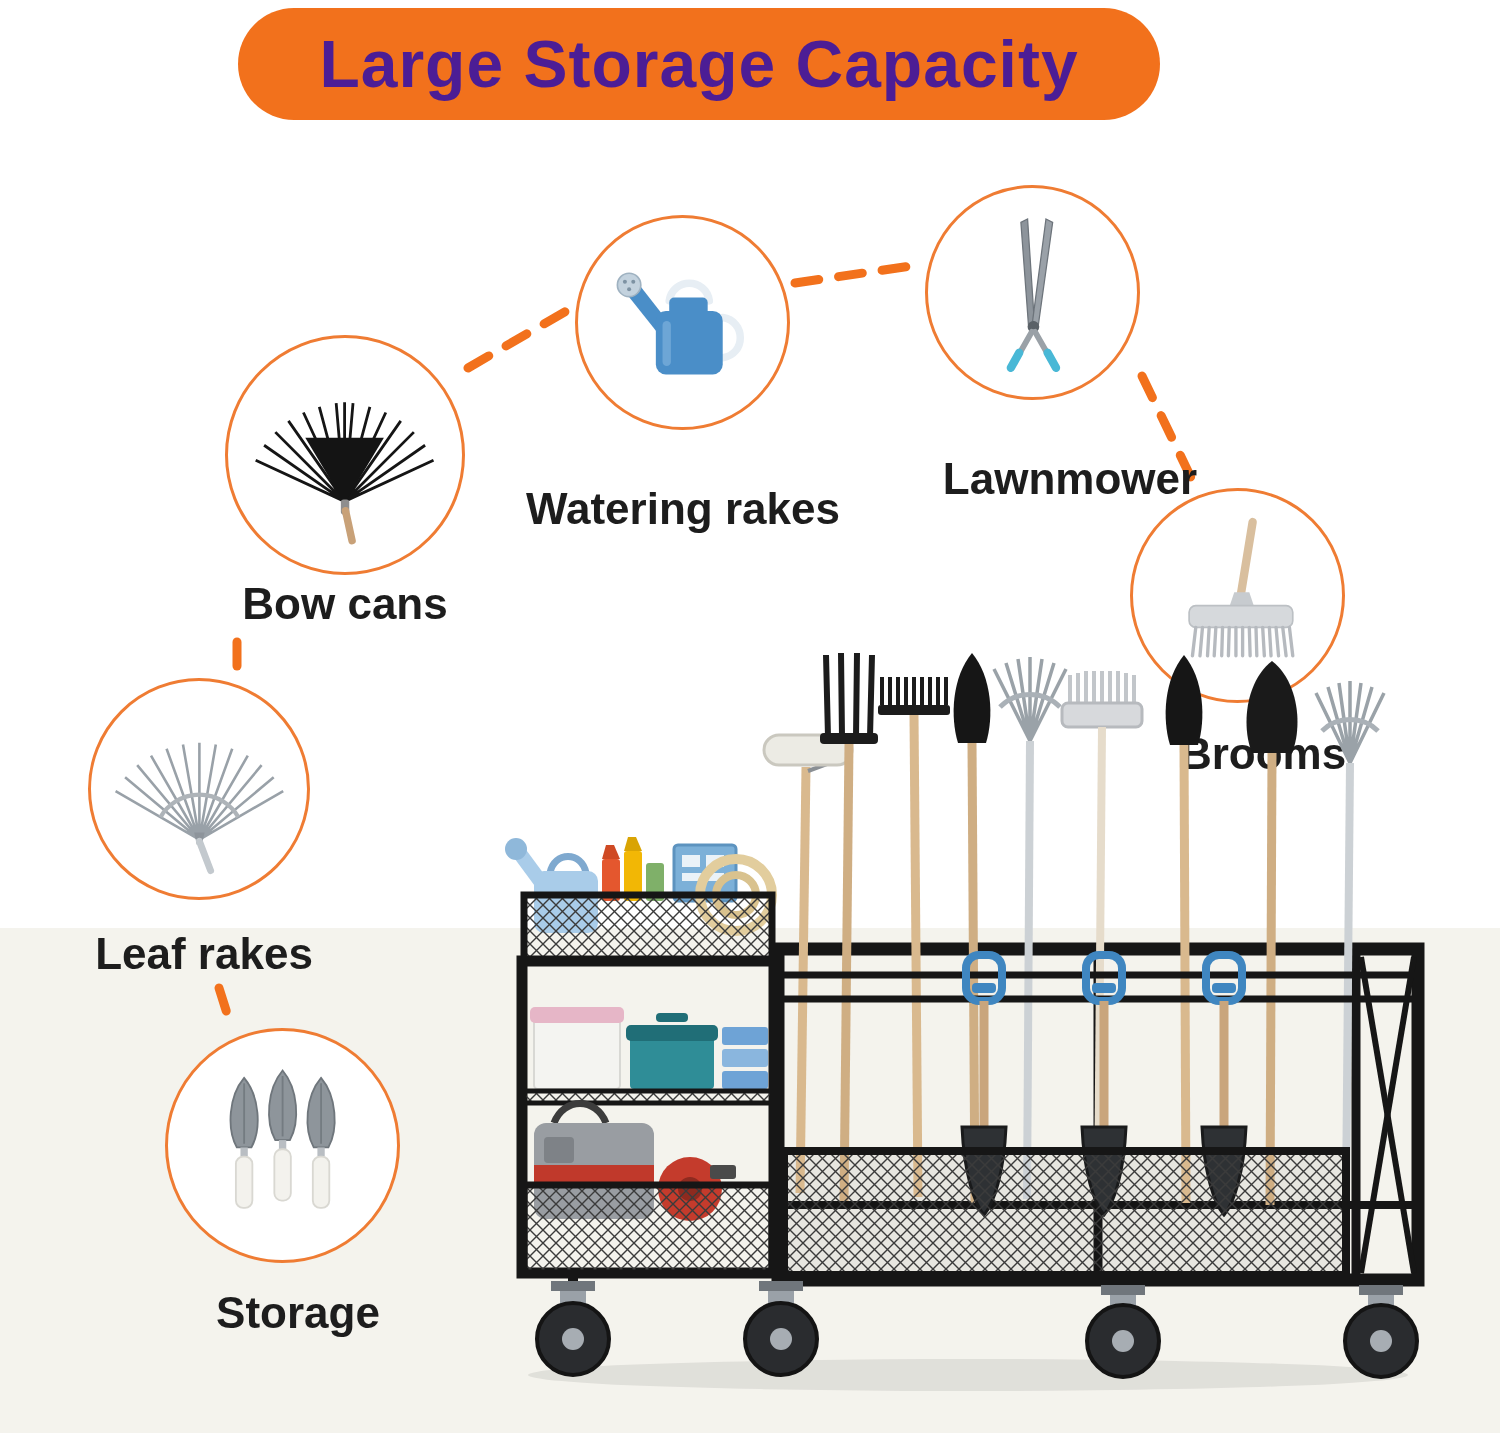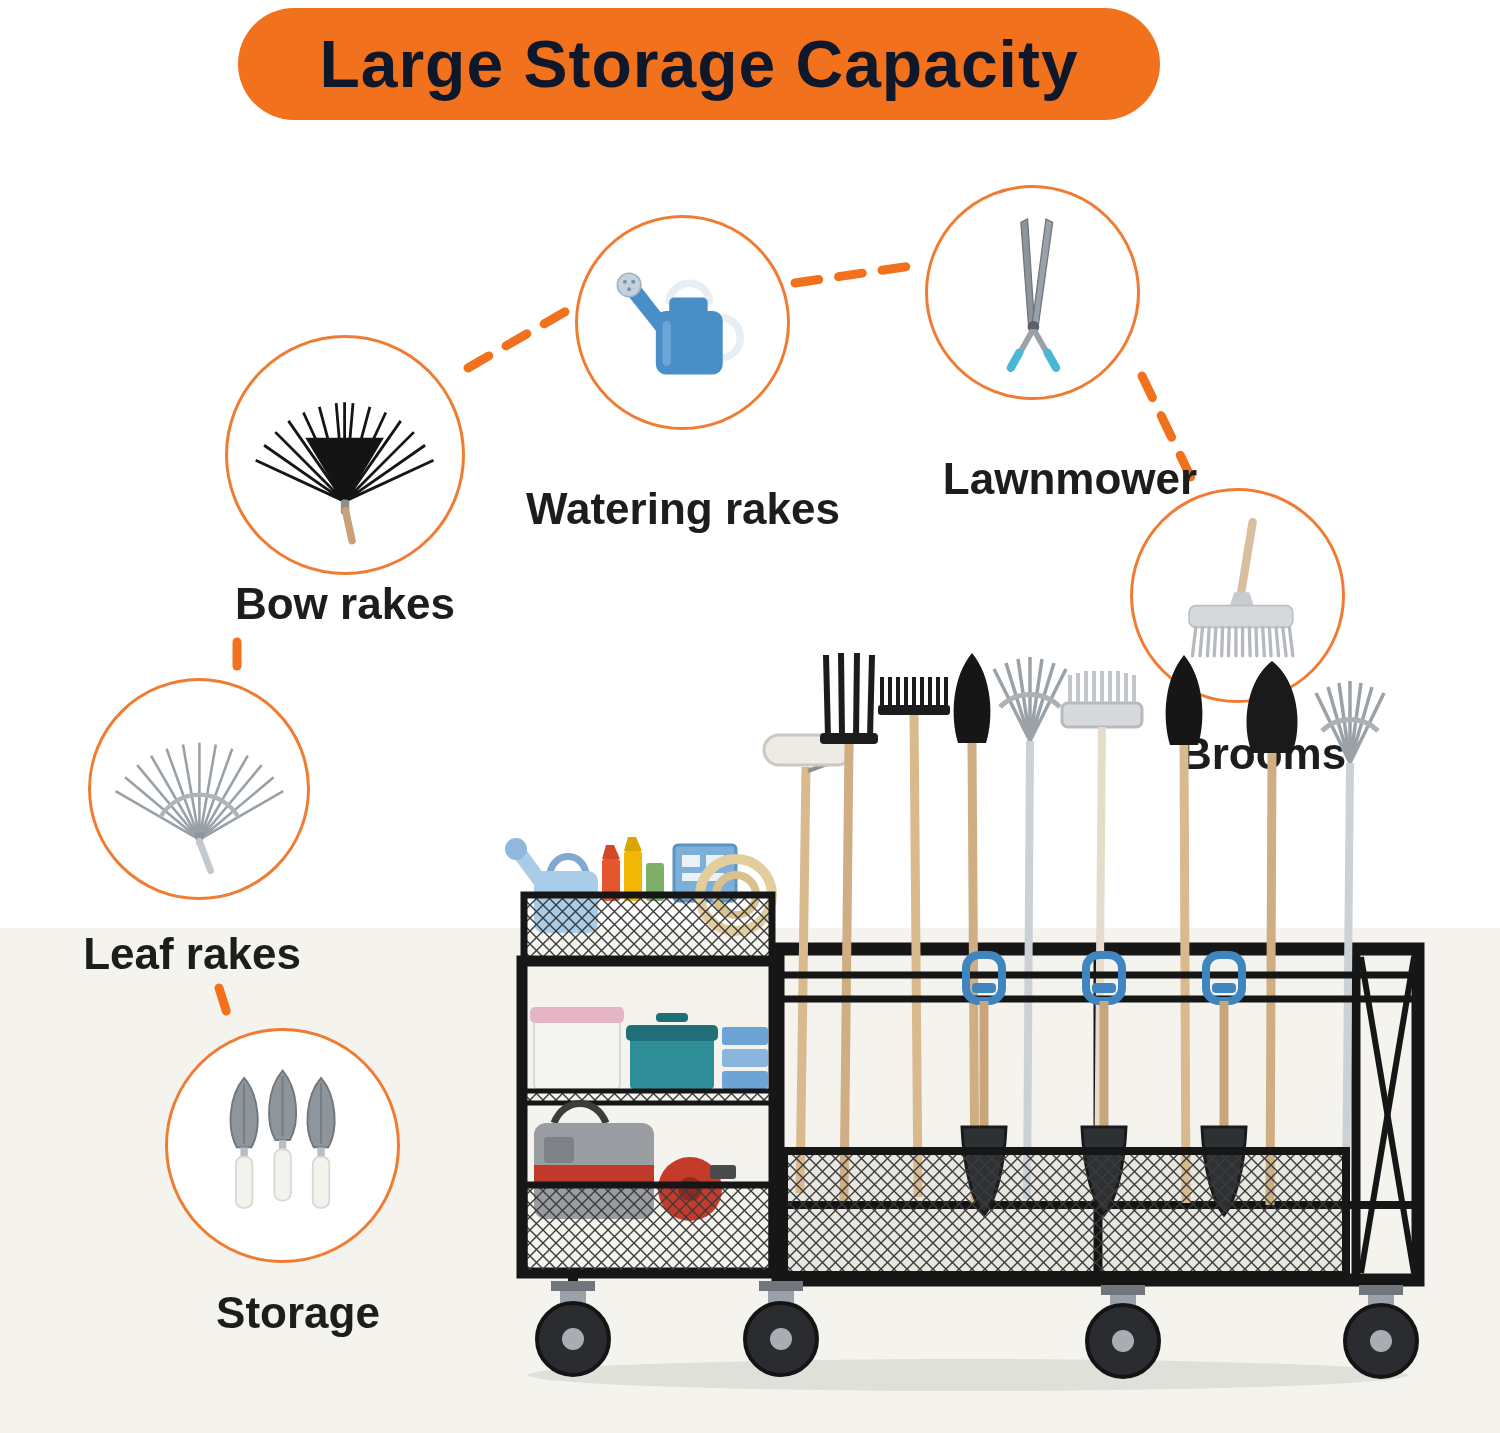--- a/index.html
+++ b/index.html
@@ -5,21 +5,21 @@
   * { margin:0; padding:0; box-sizing:border-box; }
   html,body { background:#ffffff; }
   body { font-family:"Liberation Sans", sans-serif; }
   .page { position:relative; width:1500px; height:1433px; background:#ffffff; overflow:hidden; }
   .band { position:absolute; left:0; top:928px; width:1500px; height:505px; background:#f4f3ed; }
   .banner {
     position:absolute; left:238px; top:8px; width:922px; height:112px;
     background:#f2711c; border-radius:58px;
     display:flex; align-items:center; justify-content:center;
   }
-  .banner .title { color:#0f172a; font-size:66px; font-weight:700; letter-spacing:1px; white-space:nowrap; }
+  .banner .title { color:#4c1d95; font-size:66px; font-weight:700; letter-spacing:1px; white-space:nowrap; }
   .connectors { position:absolute; left:0; top:0; width:1500px; height:1433px; pointer-events:none; }
   .callout-circle {
     position:absolute; background:#ffffff; border:3px solid #ef7c33; border-radius:50%;
     display:flex; align-items:center; justify-content:center;
   }
   .callout-circle svg { width:80%; height:80%; }
   .callout-label {
     position:absolute; transform:translateX(-50%);
     font-weight:700; font-size:44px; color:#1d1d1d; white-space:nowrap; line-height:1;
   }
@@ -47,21 +47,21 @@
   </div>
 
   <div class="callout-circle" style="left:225px;top:335px;width:240px;height:240px;">
     <svg viewBox="0 0 200 200">
       <path d="M100 150L5 106M100 150L14 90M100 150L26 76M100 150L40 64M100 150L56 55M100 150L73 49M100 150L91 45M100 150L100 44M100 150L109 45M100 150L127 49M100 150L144 55M100 150L160 64M100 150L174 76M100 150L186 90M100 150L195 106" stroke="#151515" stroke-width="3" fill="none"></path>
       <polygon points="100,152 58,82 142,82" fill="#141414"></polygon>
       <rect x="96" y="148" width="9" height="16" rx="3" fill="#8e8e8e"></rect>
       <line x1="101" y1="160" x2="108" y2="192" stroke="#c8a178" stroke-width="8" stroke-linecap="round"></line>
     </svg>
   </div>
-  <div class="callout-label" style="left:345px;top:582px;">Bow rakes</div>
+  <div class="callout-label" style="left:345px;top:582px;">Bow cans</div>
 
   <div class="callout-circle" style="left:575px;top:215px;width:215px;height:215px;">
     <svg viewBox="0 0 200 200">
       <polygon points="70,112 30,62 46,52 82,98" fill="#4a8ec8"></polygon>
       <circle cx="36" cy="55" r="14" fill="#c3d2de" stroke="#9fb2c1" stroke-width="2"></circle>
       <circle cx="31" cy="51" r="2.4" fill="#7d92a3"></circle>
         <circle cx="41" cy="51" r="2.4" fill="#7d92a3"></circle>
         <circle cx="36" cy="60" r="2.4" fill="#7d92a3"></circle>
       <path d="M84 74 C88 46 128 46 132 74" fill="none" stroke="#e7eef4" stroke-width="9" stroke-linecap="round"></path>
       <path d="M148 94 C176 98 176 138 148 142" fill="none" stroke="#e7eef4" stroke-width="9" stroke-linecap="round"></path>
@@ -96,21 +96,21 @@
   <div class="callout-label" style="left:1263px;top:732px;">Brooms</div>
 
   <div class="callout-circle" style="left:88px;top:678px;width:222px;height:222px;">
     <svg viewBox="0 0 200 200">
       <path d="M100 158L3 102M100 158L14 86M100 158L28 72M100 158L44 61M100 158L62 53M100 158L81 48M100 158L100 46M100 158L119 48M100 158L138 53M100 158L156 61M100 158L172 72M100 158L186 86M100 158L197 102" stroke="#99a1a8" stroke-width="3" fill="none"></path>
       <path d="M55 132 A52 52 0 0 1 145 132" stroke="#aeb4b9" stroke-width="5" fill="none"></path>
       <polygon points="94,150 106,150 103,164 97,164" fill="#8d949b"></polygon>
       <line x1="100" y1="160" x2="113" y2="194" stroke="#c3c9ce" stroke-width="8" stroke-linecap="round"></line>
     </svg>
   </div>
-  <div class="callout-label" style="left:192px;top:932px;">Leaf rakes</div>
+  <div class="callout-label" style="left:204px;top:932px;">Leaf rakes</div>
 
   <div class="callout-circle" style="left:165px;top:1028px;width:235px;height:235px;">
     <svg viewBox="0 0 200 200">
       <g>
         <path d="M58 26 C41 46 39 82 50 102 L66 102 C77 82 75 46 58 26 Z" fill="#8e959b" stroke="#6f767c" stroke-width="2"></path>
         <line x1="58" y1="32" x2="58" y2="98" stroke="#747b81" stroke-width="2"></line>
         <rect x="54" y="102" width="8" height="10" fill="#b9bec3"></rect>
         <rect x="49" y="112" width="18" height="56" rx="8" fill="#f3f2ed" stroke="#d9d8d2" stroke-width="2"></rect>
       </g>
       <g>

